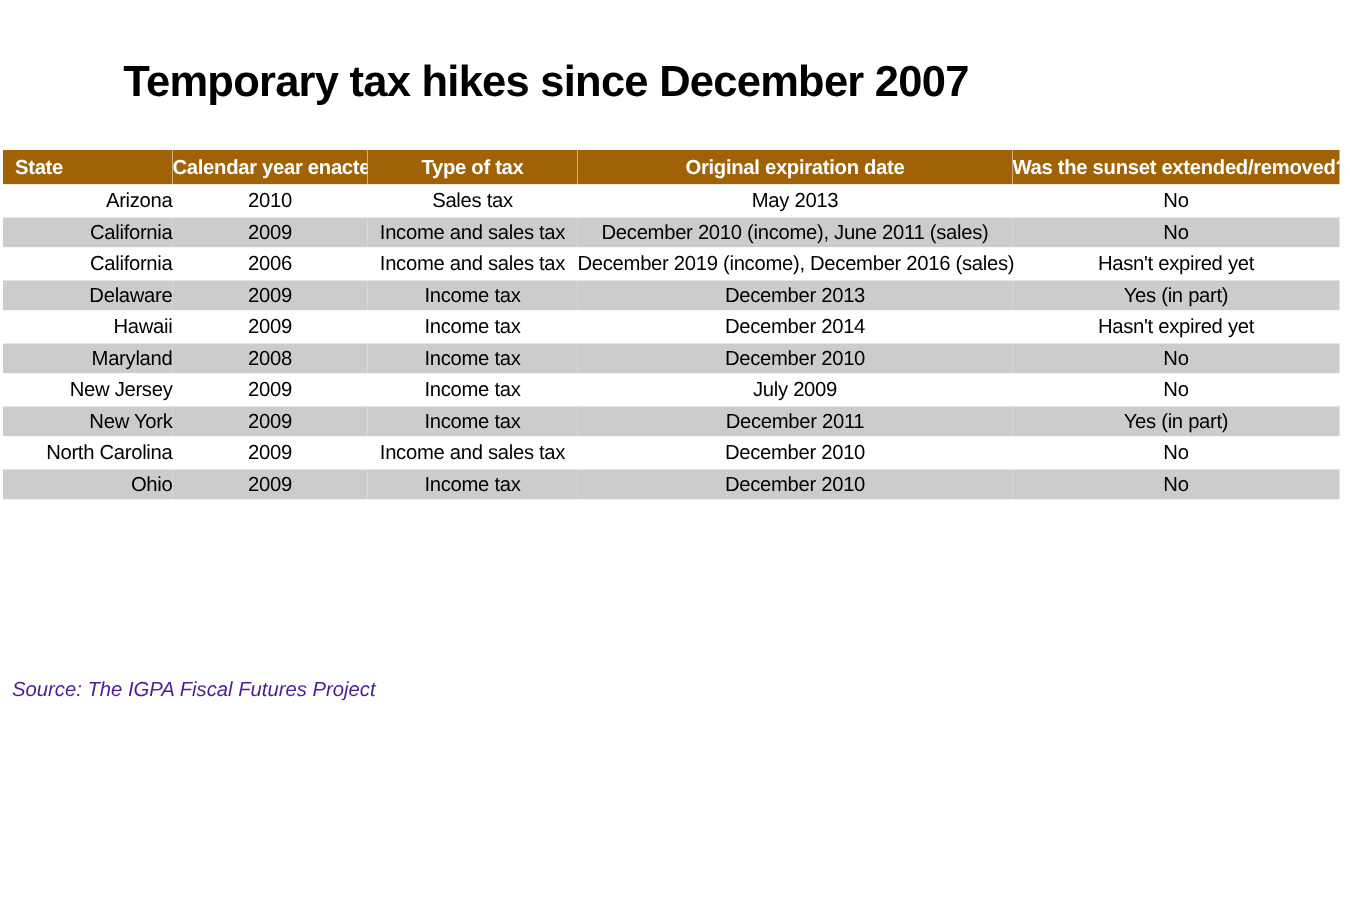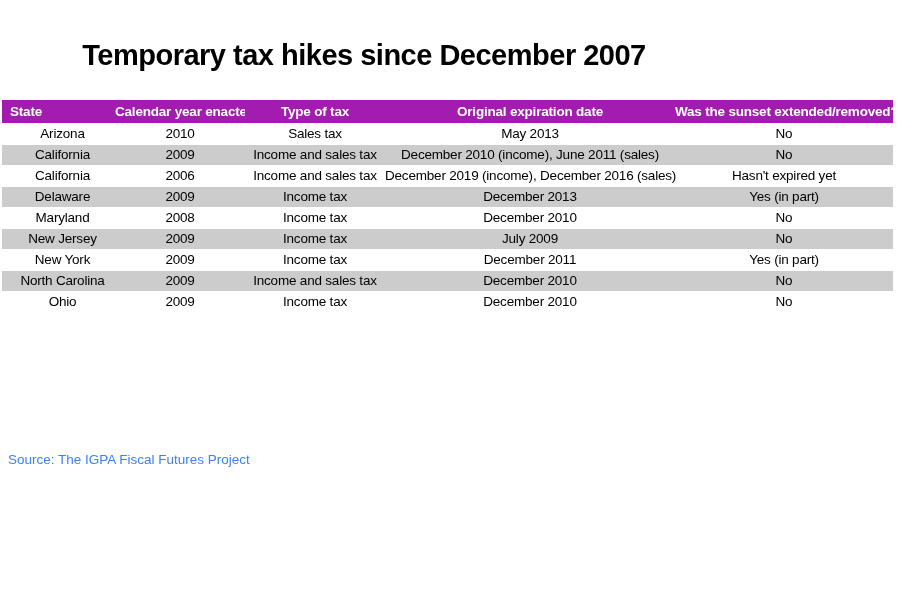--- a/index.html
+++ b/index.html
@@ -30,21 +30,21 @@
     position: absolute;
     top: 100px;
     left: 2px;
     width: 891px;
     border-collapse: collapse;
     table-layout: fixed;
     font-size: 13.5px;
     letter-spacing: -0.2px;
   }
   table.tax-table thead th {
-    background: #a21caf;
+    background: #a16207;
     color: #ffffff;
     font-weight: bold;
     height: 23px;
     padding: 0;
     text-align: center;
     white-space: nowrap;
     overflow: hidden;
   }
   table.tax-table thead th.col-state {
     text-align: left;
@@ -53,35 +53,36 @@
   table.tax-table tbody td {
     height: 21px;
     padding: 0;
     text-align: center;
     white-space: nowrap;
     border-top: 1px solid #ffffff;
     border-bottom: 1px solid #ffffff;
     overflow: visible;
   }
   table.tax-table tbody td:first-child {
-    text-align: center;
+    text-align: right;
     padding-left: 8px;
   }
   table.tax-table tbody tr:nth-child(even) td {
     background: #cccccc;
   }
   table.tax-table tbody tr:nth-child(odd) td {
     background: #ffffff;
   }
   .source-note {
     position: absolute;
     top: 452px;
     left: 8px;
     font-size: 13.5px;
-    color: #3b82f6;
+    font-style: italic;
+    color: #4c1d95;
   }
 </style>
 </head>
 <body>
 
 <h1 class="title">Temporary tax hikes since December 2007</h1>
 
 <table class="tax-table">
   <colgroup>
     <col style="width:113px">
@@ -122,20 +123,27 @@
         <td>Hasn't expired yet</td>
       </tr>
       <tr>
         <td>Delaware</td>
         <td>2009</td>
         <td>Income tax</td>
         <td>December 2013</td>
         <td>Yes (in part)</td>
       </tr>
       <tr>
+        <td>Hawaii</td>
+        <td>2009</td>
+        <td>Income tax</td>
+        <td>December 2014</td>
+        <td>Hasn't expired yet</td>
+      </tr>
+      <tr>
         <td>Maryland</td>
         <td>2008</td>
         <td>Income tax</td>
         <td>December 2010</td>
         <td>No</td>
       </tr>
       <tr>
         <td>New Jersey</td>
         <td>2009</td>
         <td>Income tax</td>

